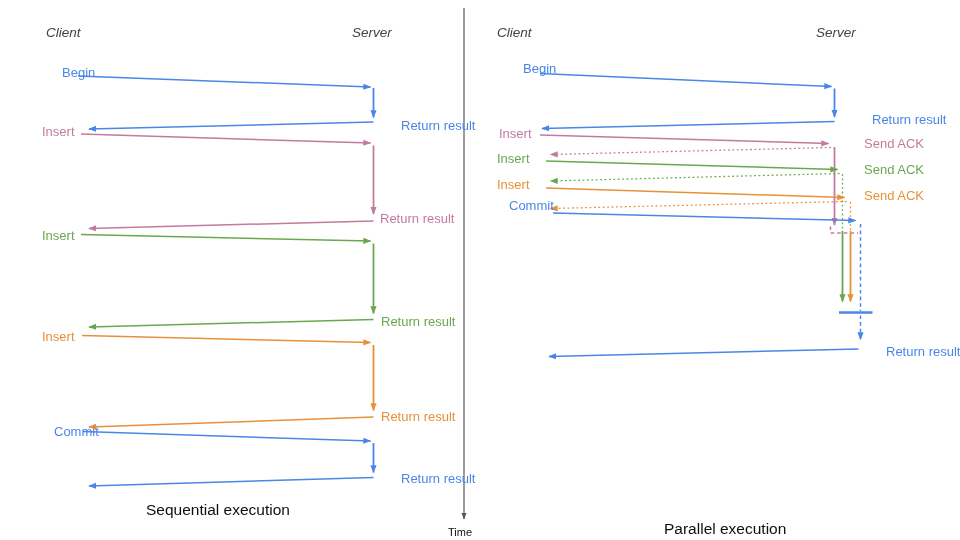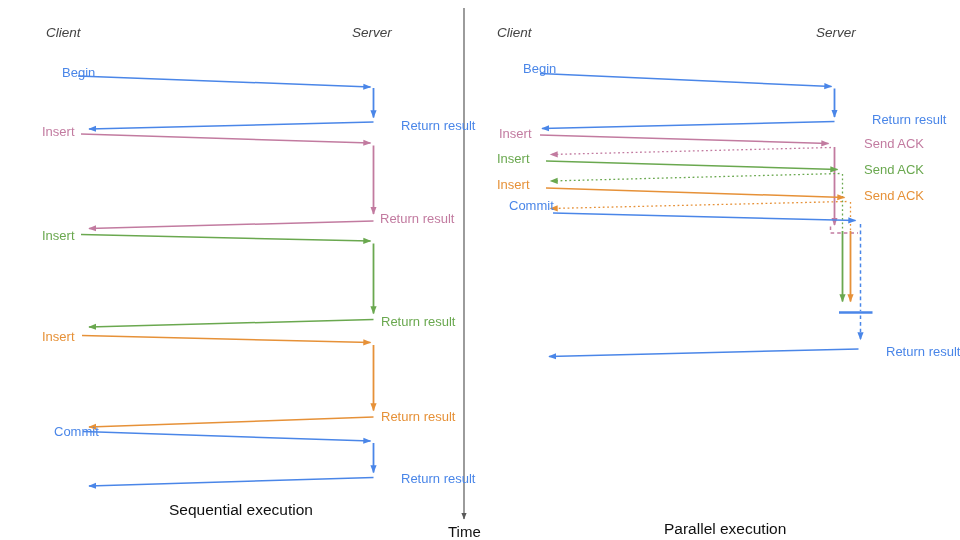--- a/index.html
+++ b/index.html
@@ -8,21 +8,21 @@
     width:960px;height:540px;
     background:#ffffff;
     font-family:"Liberation Sans","DejaVu Sans",sans-serif;
     overflow:hidden;
   }
   .stage svg{position:absolute;left:0;top:0;}
   .lbl{position:absolute;white-space:nowrap;font-size:13px;line-height:14px;}
   .hdr{font-style:italic;font-size:13.5px;color:#434343;}
   .resp{font-size:13px;}
   .caption{font-size:15.5px;color:#0f0f0f;}
-  .time{font-size:15px;color:#111111;}
+  .time{font-size:11px;color:#111111;}
   .c-blue{color:var(--c-blue);margin-left:20px;}
   .c-pink{color:var(--c-pink);}
   .c-green{color:var(--c-green);}
   .c-orange{color:var(--c-orange);}
   .ln{fill:none;stroke-width:1.5;stroke-linecap:butt;}
   .vln{fill:none;stroke-width:1.8;}
   .dot{stroke-dasharray:1.8 2.6;stroke-width:1.3;}
   .dash{stroke-dasharray:3.6 3;stroke-width:1.5;}
   .s-blue{stroke:var(--c-blue);}
   .s-pink{stroke:var(--c-pink);}
@@ -134,21 +134,21 @@
 
   <div class="lbl c-green" style="left:42px;top:229px">Insert</div>
   <div class="lbl resp c-green" style="left:381px;top:315px">Return result</div>
 
   <div class="lbl c-orange" style="left:42px;top:330px">Insert</div>
   <div class="lbl resp c-orange" style="left:381px;top:410px">Return result</div>
 
   <div class="lbl c-blue" style="left:34px;top:425px">Commit</div>
   <div class="lbl resp c-blue" style="left:381px;top:472px">Return result</div>
 
-  <div class="lbl caption" style="left:169px;top:503px">Sequential execution</div>
+  <div class="lbl caption" style="left:146px;top:503px">Sequential execution</div>
 
   <div class="lbl hdr" style="left:497px;top:26px">Client</div>
   <div class="lbl hdr" style="left:816px;top:26px">Server</div>
 
   <div class="lbl c-blue" style="left:503px;top:62px">Begin</div>
   <div class="lbl resp c-blue" style="left:852px;top:113px">Return result</div>
 
   <div class="lbl c-pink" style="left:499px;top:127px">Insert</div>
   <div class="lbl resp c-pink" style="left:864px;top:137px">Send ACK</div>
 

